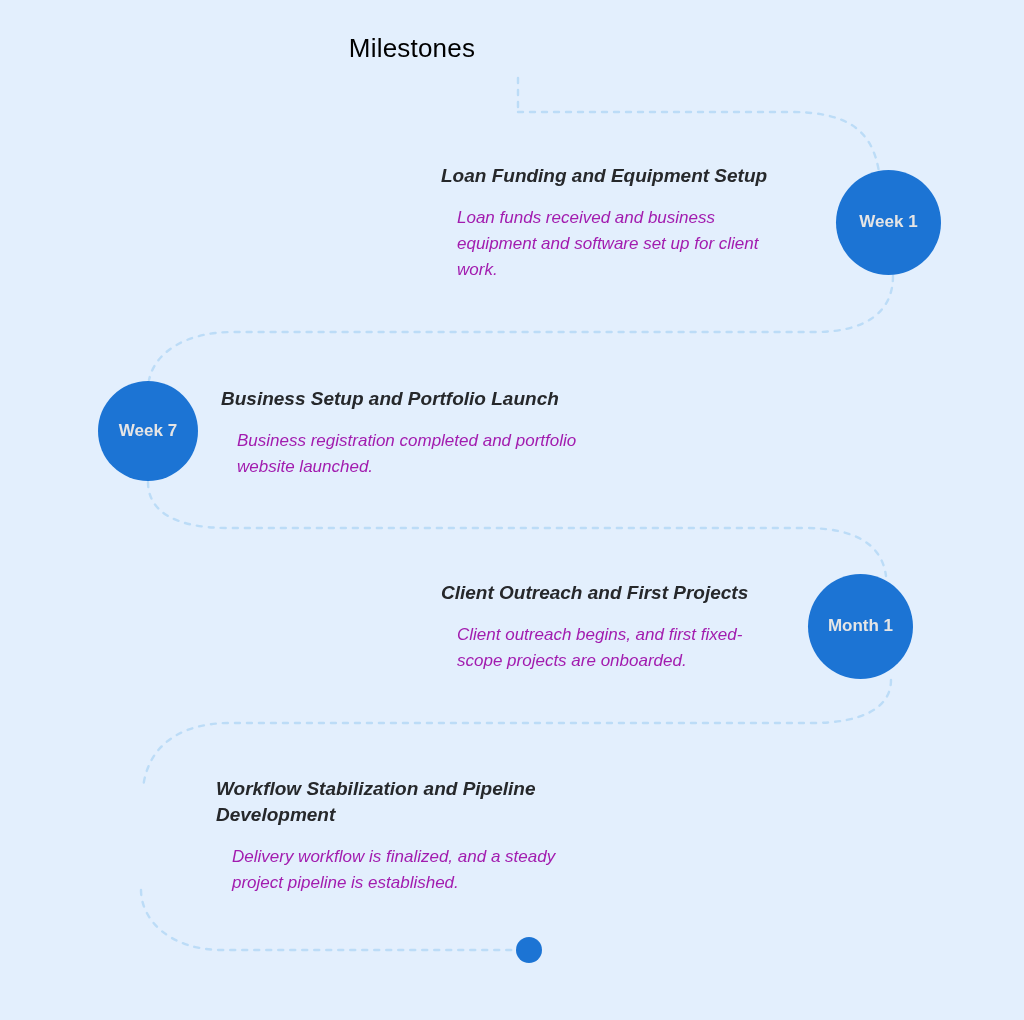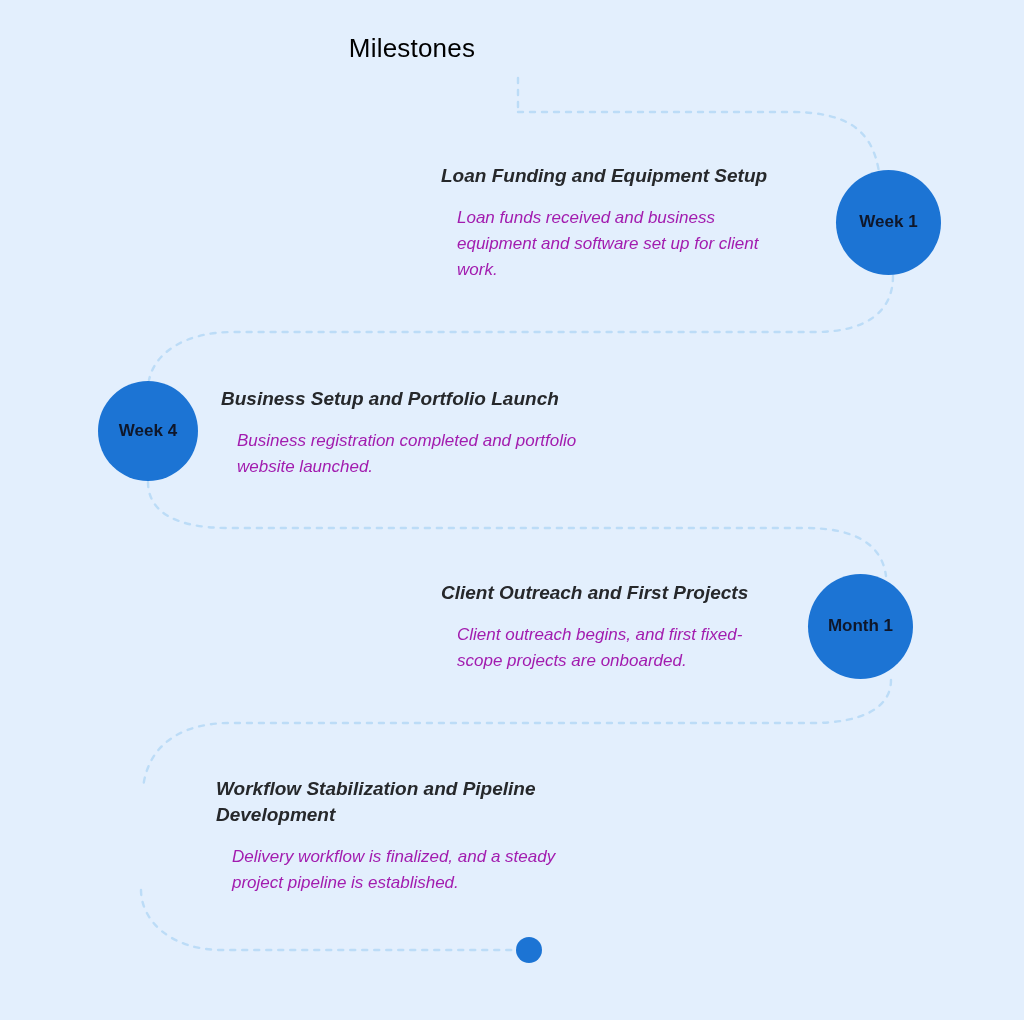--- a/index.html
+++ b/index.html
@@ -37,21 +37,21 @@
     letter-spacing: 0.2px;
     font-weight: 400;
   }
   .node {
     position: absolute;
     border-radius: 50%;
     background: #1c74d4;
     display: flex;
     align-items: center;
     justify-content: center;
-    color: #0f172a;
+    color: #e5e5e5;
     font-weight: bold;
     font-size: 17px;
     text-align: center;
     line-height: 1.1;
     box-sizing: border-box;
   }
   .node.n0 { left: 836px; top: 170px; width: 105px; height: 105px; }
   .node.n1 { left: 98px;  top: 381px; width: 100px; height: 100px; }
   .node.n2 { left: 808px; top: 574px; width: 105px; height: 105px; }
   .node.n3 { left: 91px;  top: 789px; width: 100px; height: 100px; }
@@ -111,21 +111,21 @@
 
   <div class="node n0">
     <span class="node-label">Week 1</span>
   </div>
   <div class="milestone m0">
     <p class="m-title">Loan Funding and Equipment Setup</p>
     <p class="m-desc">Loan funds received and business equipment and software set up for client work.</p>
   </div>
 
   <div class="node n1">
-    <span class="node-label">Week 4</span>
+    <span class="node-label">Week 7</span>
   </div>
   <div class="milestone m1">
     <p class="m-title">Business Setup and Portfolio Launch</p>
     <p class="m-desc">Business registration completed and portfolio website launched.</p>
   </div>
 
   <div class="node n2">
     <span class="node-label">Month 1</span>
   </div>
   <div class="milestone m2">

